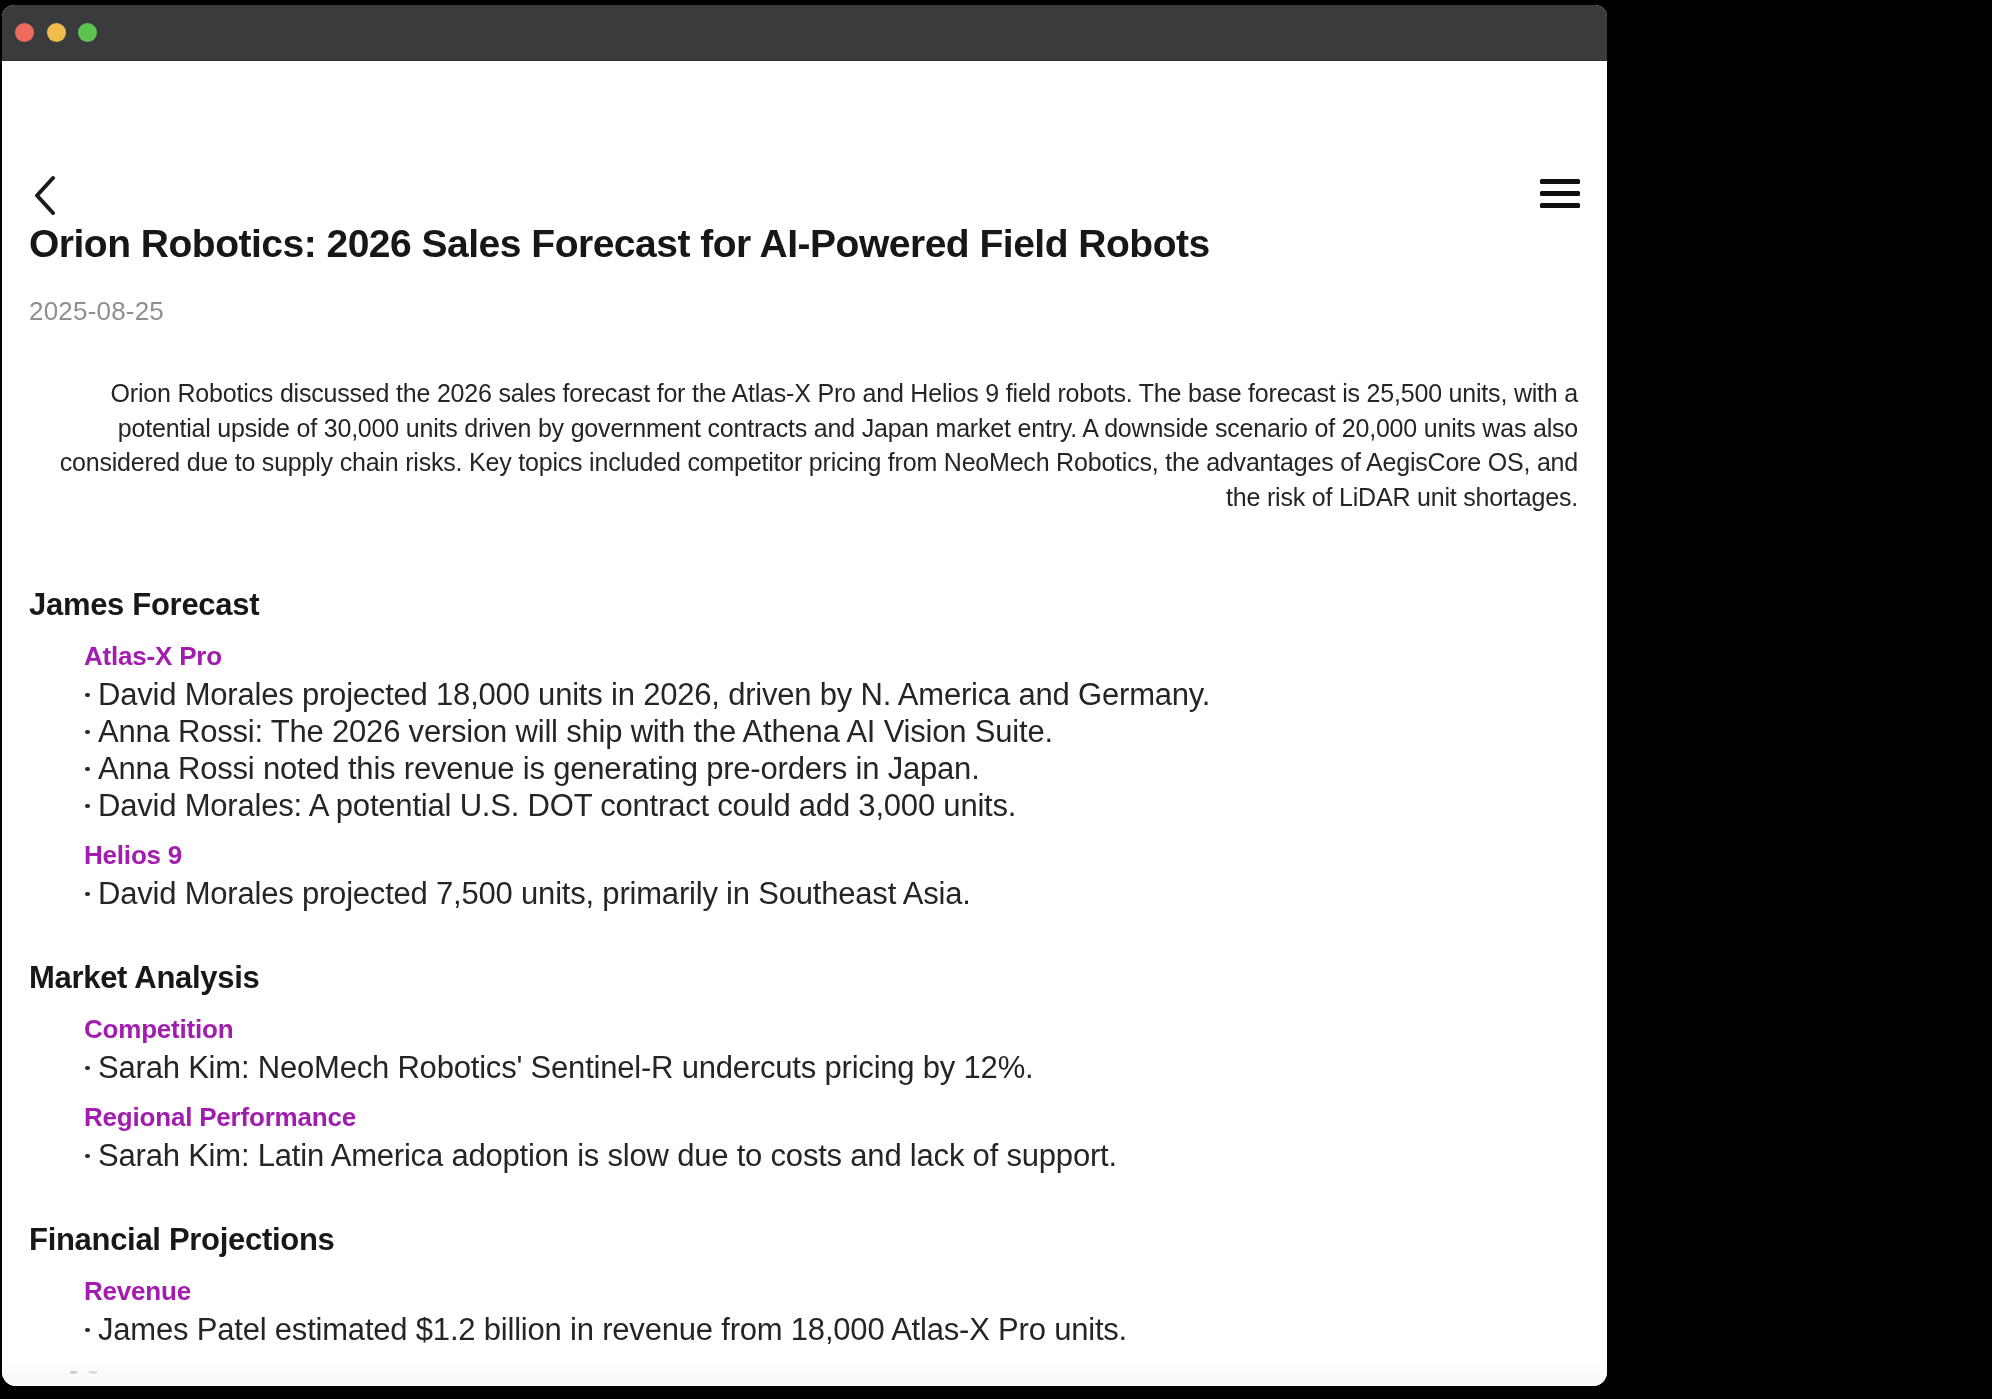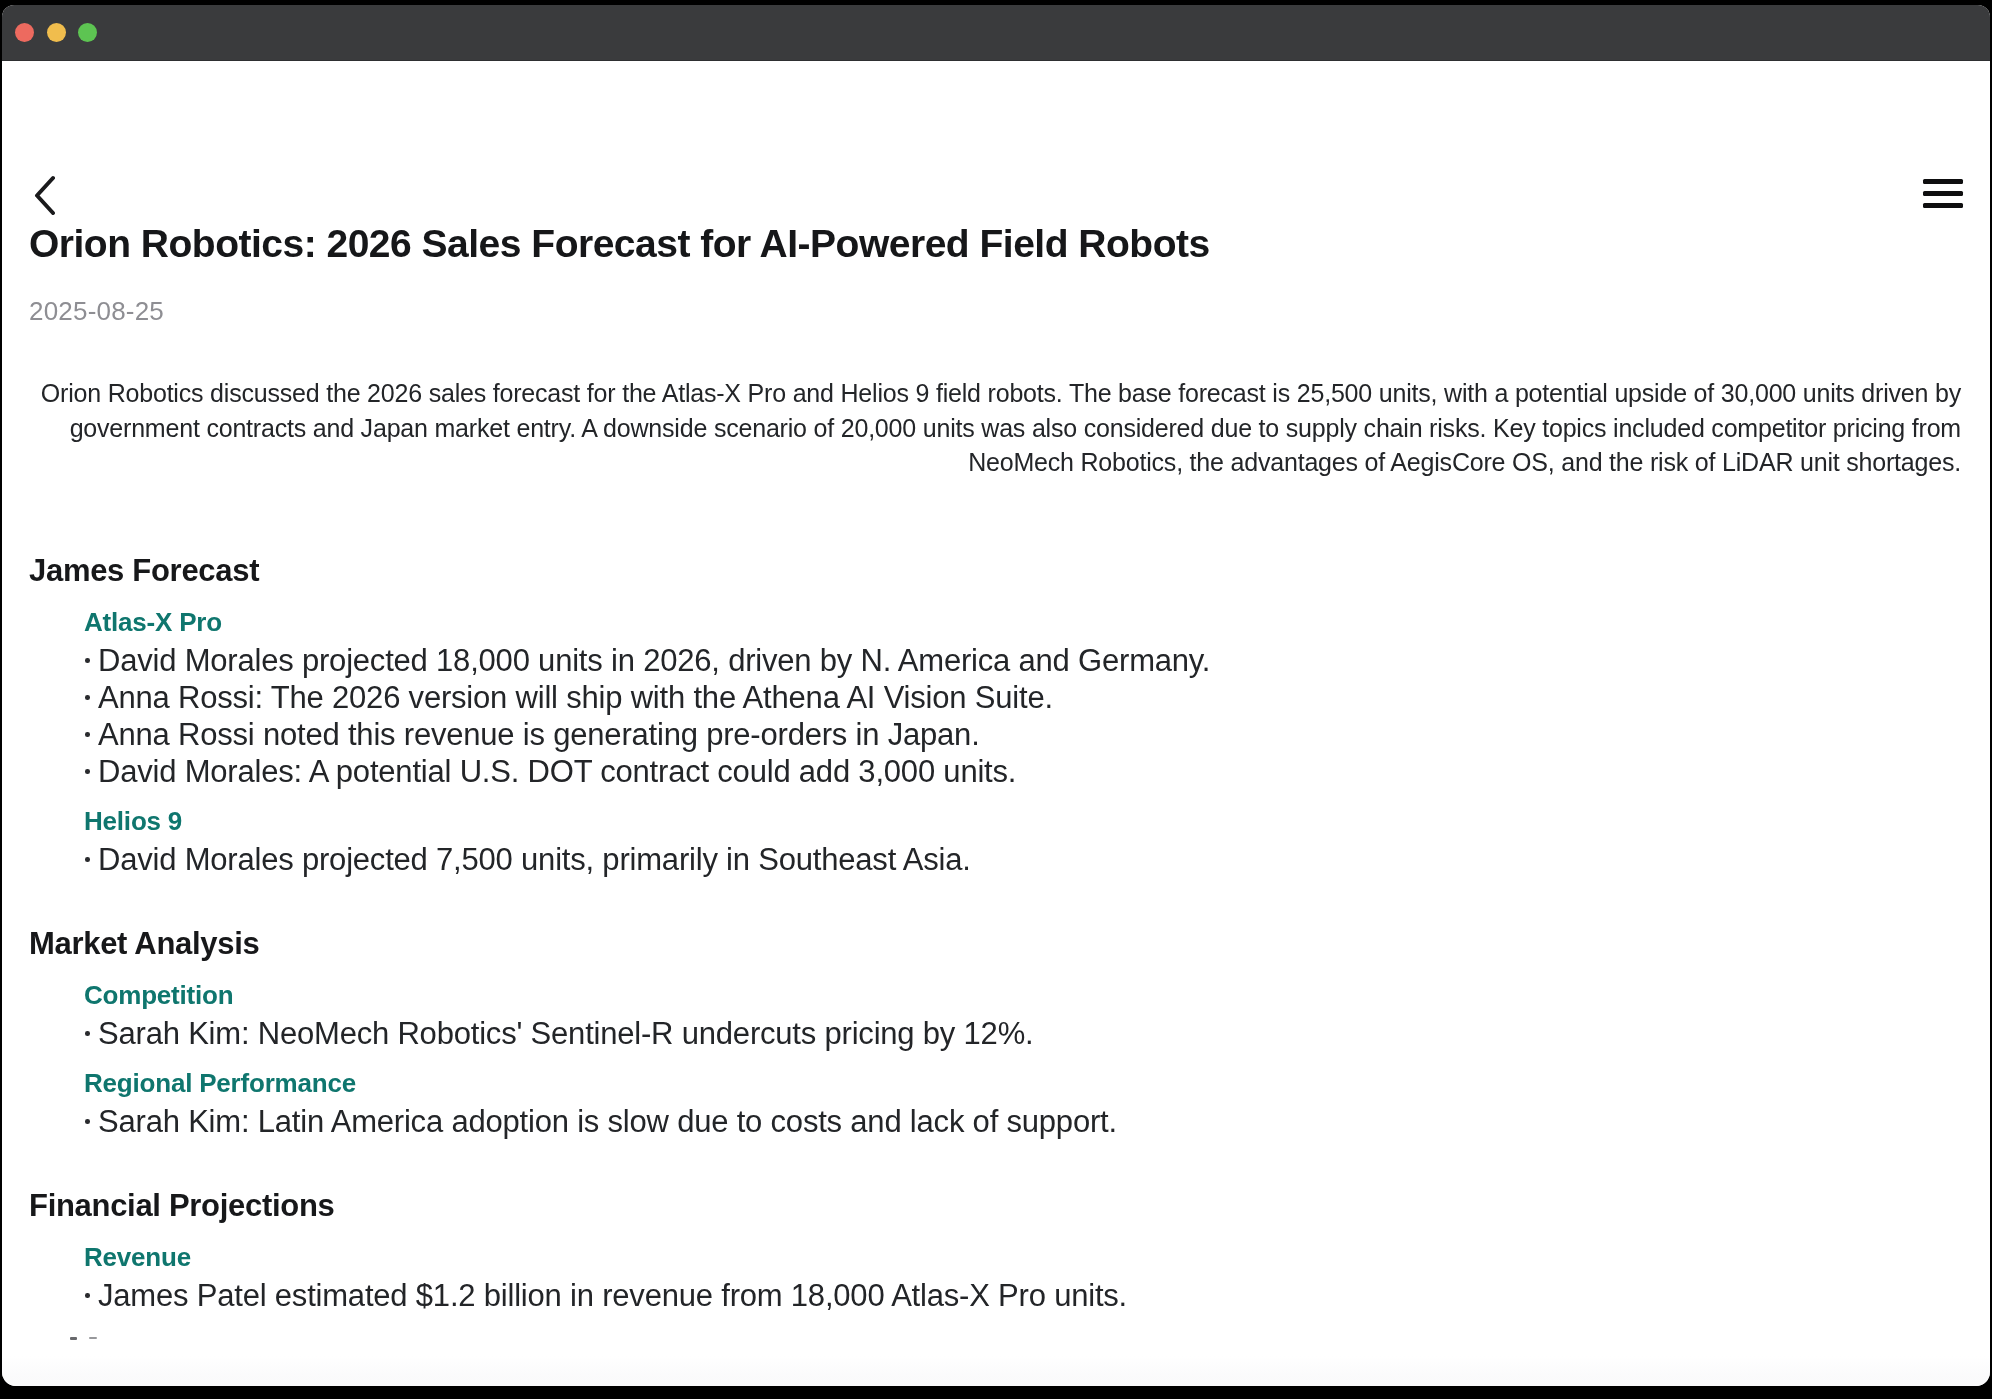--- a/index.html
+++ b/index.html
@@ -9,21 +9,21 @@
     width: 1992px;
     height: 1399px;
     overflow: hidden;
     font-family: "Liberation Sans", sans-serif;
   }
 
   .window {
     position: absolute;
     left: 2px;
     top: 5px;
-    width: 1988px;
+    width: 1605px;
     height: 1381px;
     background: #ffffff;
     border-radius: 12px 12px 14px 14px;
     overflow: hidden;
   }
 
   .titlebar {
     height: 56px;
     background: #3a3b3d;
     border-bottom: 1px solid #2e2f31;
@@ -124,21 +124,21 @@
     color: #17181a;
     letter-spacing: -0.3px;
   }
   h2.first { margin-top: 71px; }
 
   h3 {
     margin: 14px 0 0 55px;
     font-size: 26px;
     line-height: 34px;
     font-weight: 700;
-    color: #0f766e;
+    color: #a21caf;
     letter-spacing: -0.2px;
   }
 
   ul {
     list-style: none;
     margin: 3px 0 0 0;
     padding: 0 0 0 56px;
   }
   li {
     position: relative;

